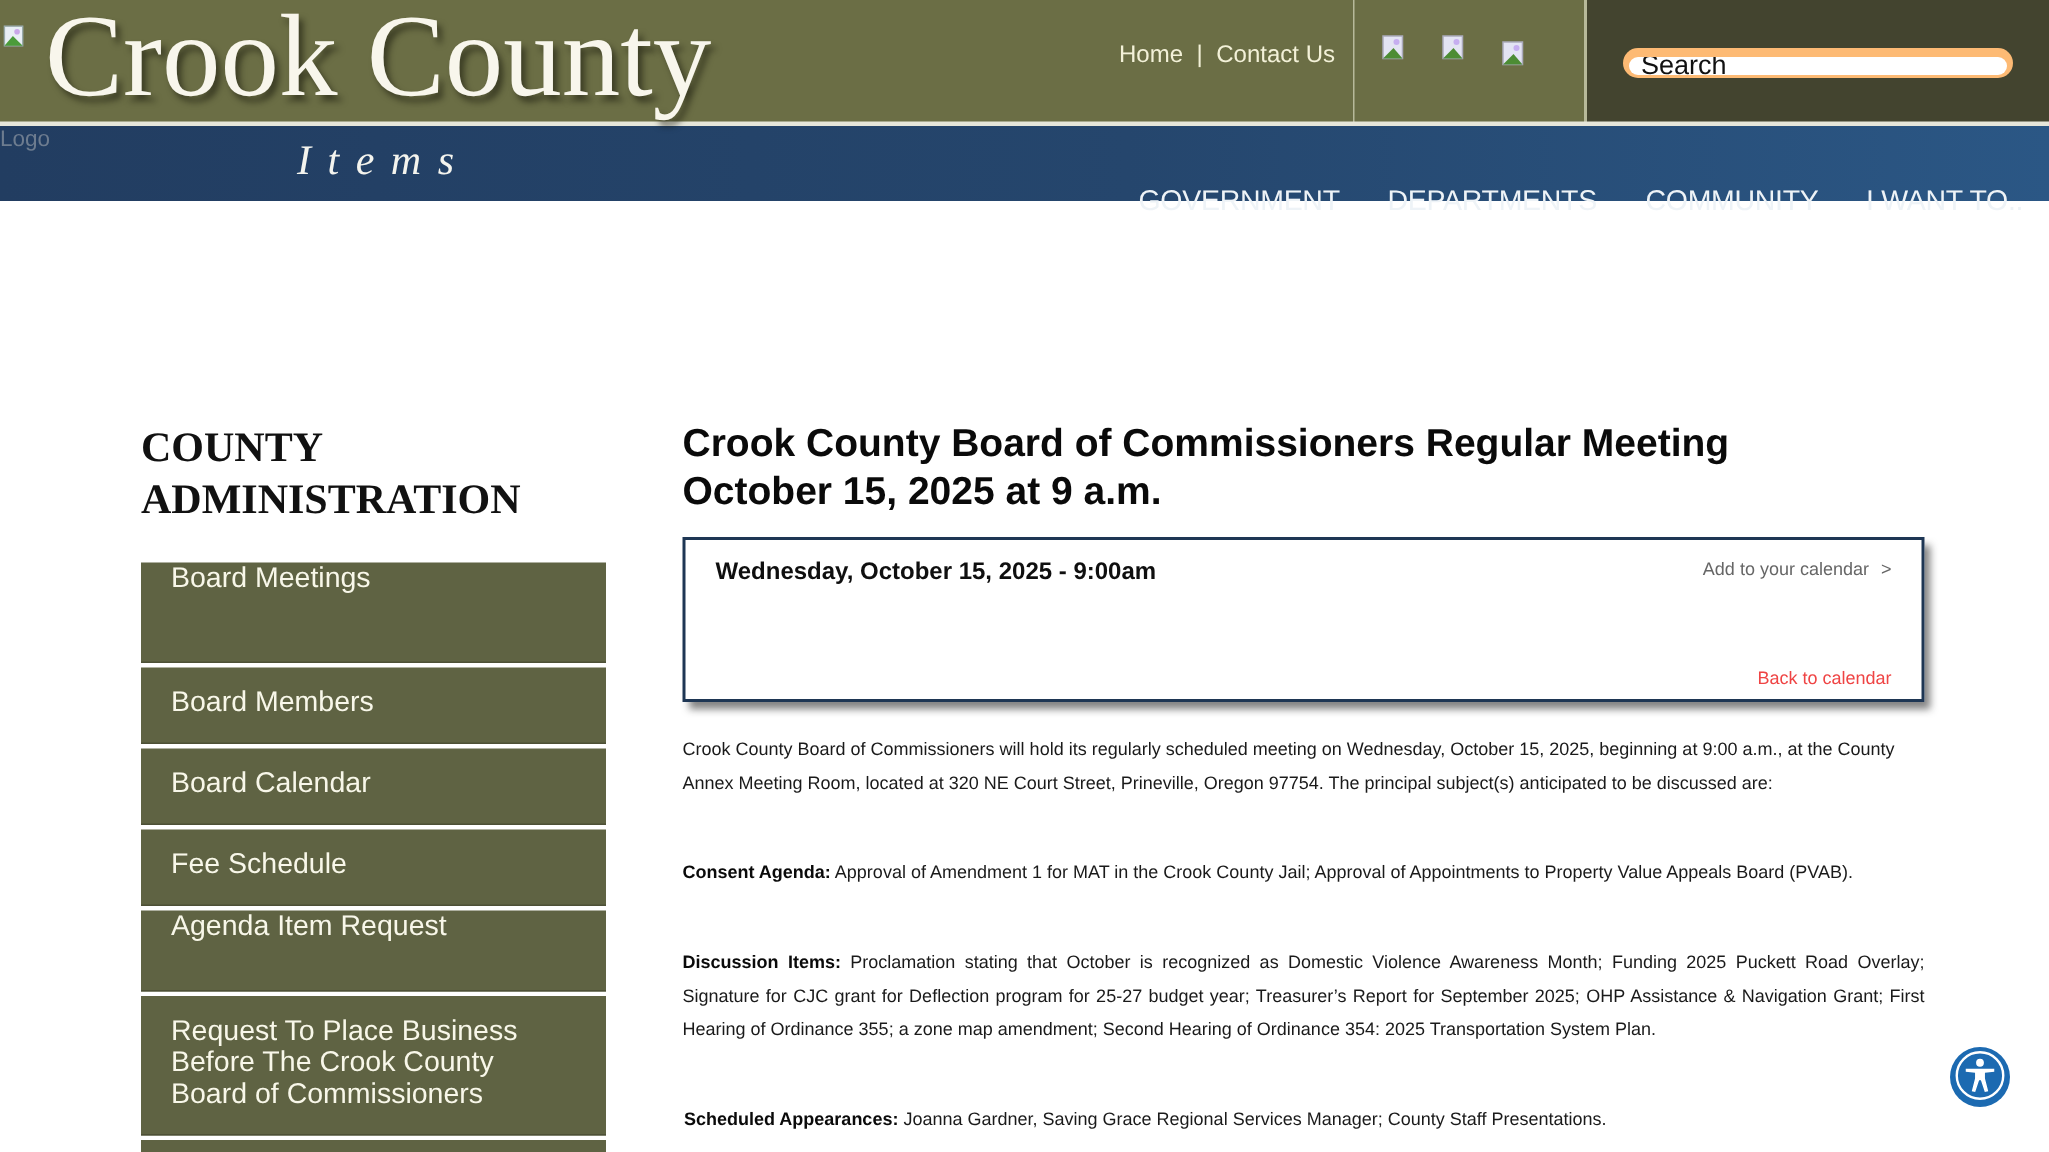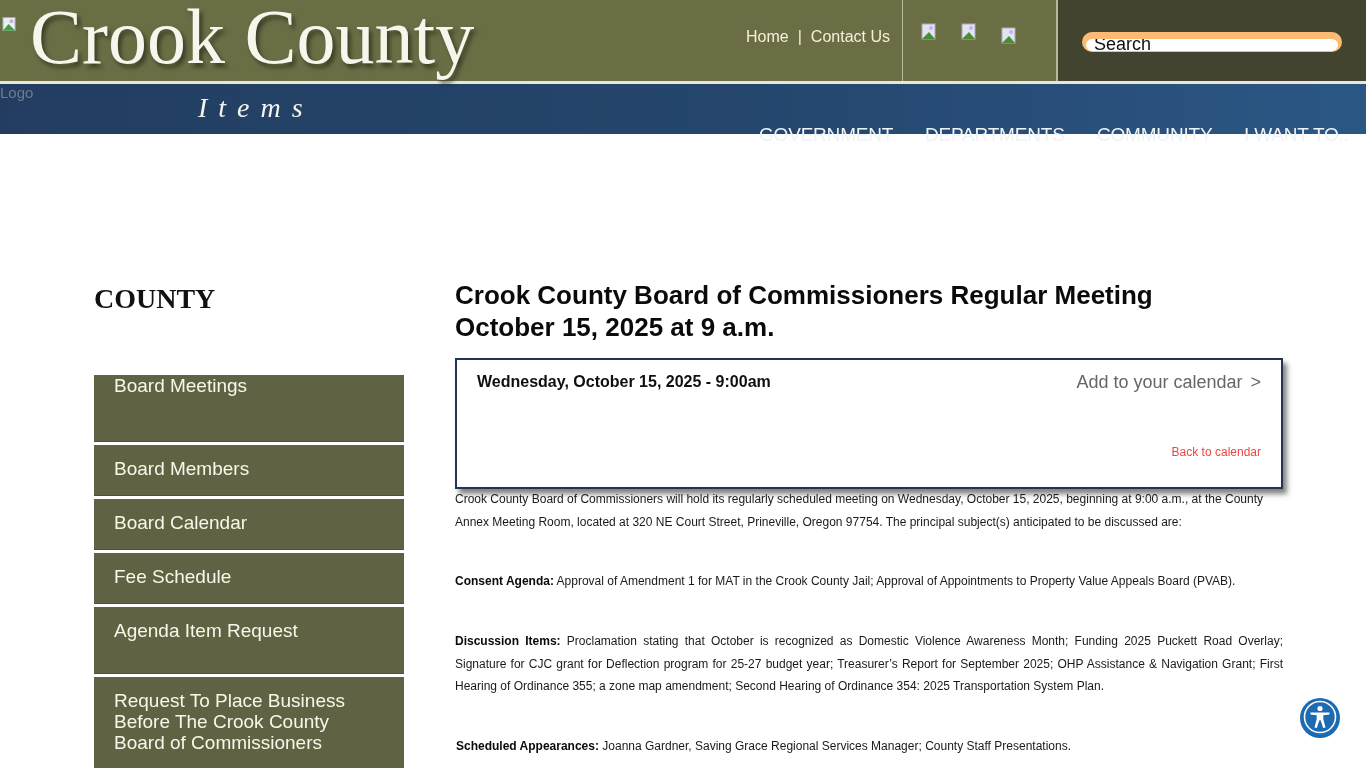--- a/index.html
+++ b/index.html
@@ -33,23 +33,23 @@
   .main-nav a { position: absolute; top: 0; font-size: 19px; color: #eef3f7; text-decoration: none; white-space: nowrap; letter-spacing: -0.2px; }
 
   
   .side-title { position: absolute; left: 94px; top: 281px; font-family: "Liberation Serif", serif; font-size: 28px; line-height: 35px; color: #111; }
   .side-menu { position: absolute; left: 94px; top: 375px; width: 310px; }
   .side-item { display: block; width: 310px; background: #5f6343; color: #f8f7e9; text-decoration: none; font-size: 19px; padding: 0 20px; margin-bottom: 3px; border-bottom: 1px solid #4d5036; }
   .side-item span { display: block; }
 
   
   .page-title { position: absolute; left: 455px; top: 279px; width: 800px; font-size: 26px; font-weight: bold; line-height: 32px; color: #0a0a0a; }
-  .event-box { position: absolute; left: 455px; top: 358px; width: 828px; height: 131px; border: 2px solid #1e3654; background: #fff; box-shadow: 4px 5px 5px rgba(30,30,30,0.55); }
+  .event-box { position: absolute; left: 455px; top: 358px; width: 828px; height: 110px; border: 2px solid #1e3654; background: #fff; box-shadow: 4px 5px 5px rgba(30,30,30,0.55); }
   .event-date { position: absolute; left: 20px; top: 13px; font-size: 16px; font-weight: bold; color: #0f0f0f; }
-  .add-cal { position: absolute; right: 20px; top: 12px; font-size: 18px; color: #666; text-decoration: none; }
+  .add-cal { position: absolute; right: 20px; top: 12px; font-size: 12px; color: #666; text-decoration: none; }
   .add-cal .chev { margin-left: 8px; }
   .back-cal { position: absolute; right: 20px; top: 85px; font-size: 12px; color: #ef4444; text-decoration: none; }
 
   .body-text { position: absolute; left: 455px; width: 828px; font-size: 12px; line-height: 22.5px; color: #1a1a1a; }
   .body-text.justify { text-align: justify; }
   .body-text b { color: #0a0a0a; }
 
   .a11y-btn { position: absolute; left: 1300px; top: 698px; width: 40px; height: 40px; border-radius: 50%; background: #1c6ab1; display: flex; align-items: center; justify-content: center; }
 </style>
 </head>
@@ -108,35 +108,36 @@
     <a href="#" style="left:759px;">GOVERNMENT</a>
     <a href="#" style="left:925px;">DEPARTMENTS</a>
     <a href="#" style="left:1097px;">COMMUNITY</a>
     <a href="#" style="left:1244px;">I WANT TO..</a>
   </nav>
 </header>
 
 <aside>
   <h2 class="side-title">
     <span style="display:block;">COUNTY</span>
+    <span style="display:block;">ADMINISTRATION</span>
   </h2>
   <div class="side-menu">
     <a class="side-item" href="#" style="height:67px; ">
         <span>Board Meetings</span>
       </a>
     <a class="side-item" href="#" style="height:51px; padding-top:13px;">
         <span>Board Members</span>
       </a>
     <a class="side-item" href="#" style="height:51px; padding-top:13px;">
         <span>Board Calendar</span>
       </a>
     <a class="side-item" href="#" style="height:51px; padding-top:13px;">
         <span>Fee Schedule</span>
       </a>
-    <a class="side-item" href="#" style="height:67px; padding-top:13px;">
+    <a class="side-item" href="#" style="height:54px; ">
         <span>Agenda Item Request</span>
       </a>
     <a class="side-item" href="#" style="height:93px; padding-top:13px; padding-right:48px; line-height:21px;">
         <span>Request To Place Business Before The Crook County Board of Commissioners</span>
       </a>
     <a class="side-item" href="#" style="height:51px; padding-top:13px;">
         <span>Stay Connected</span>
       </a>
   </div>
 </aside>

